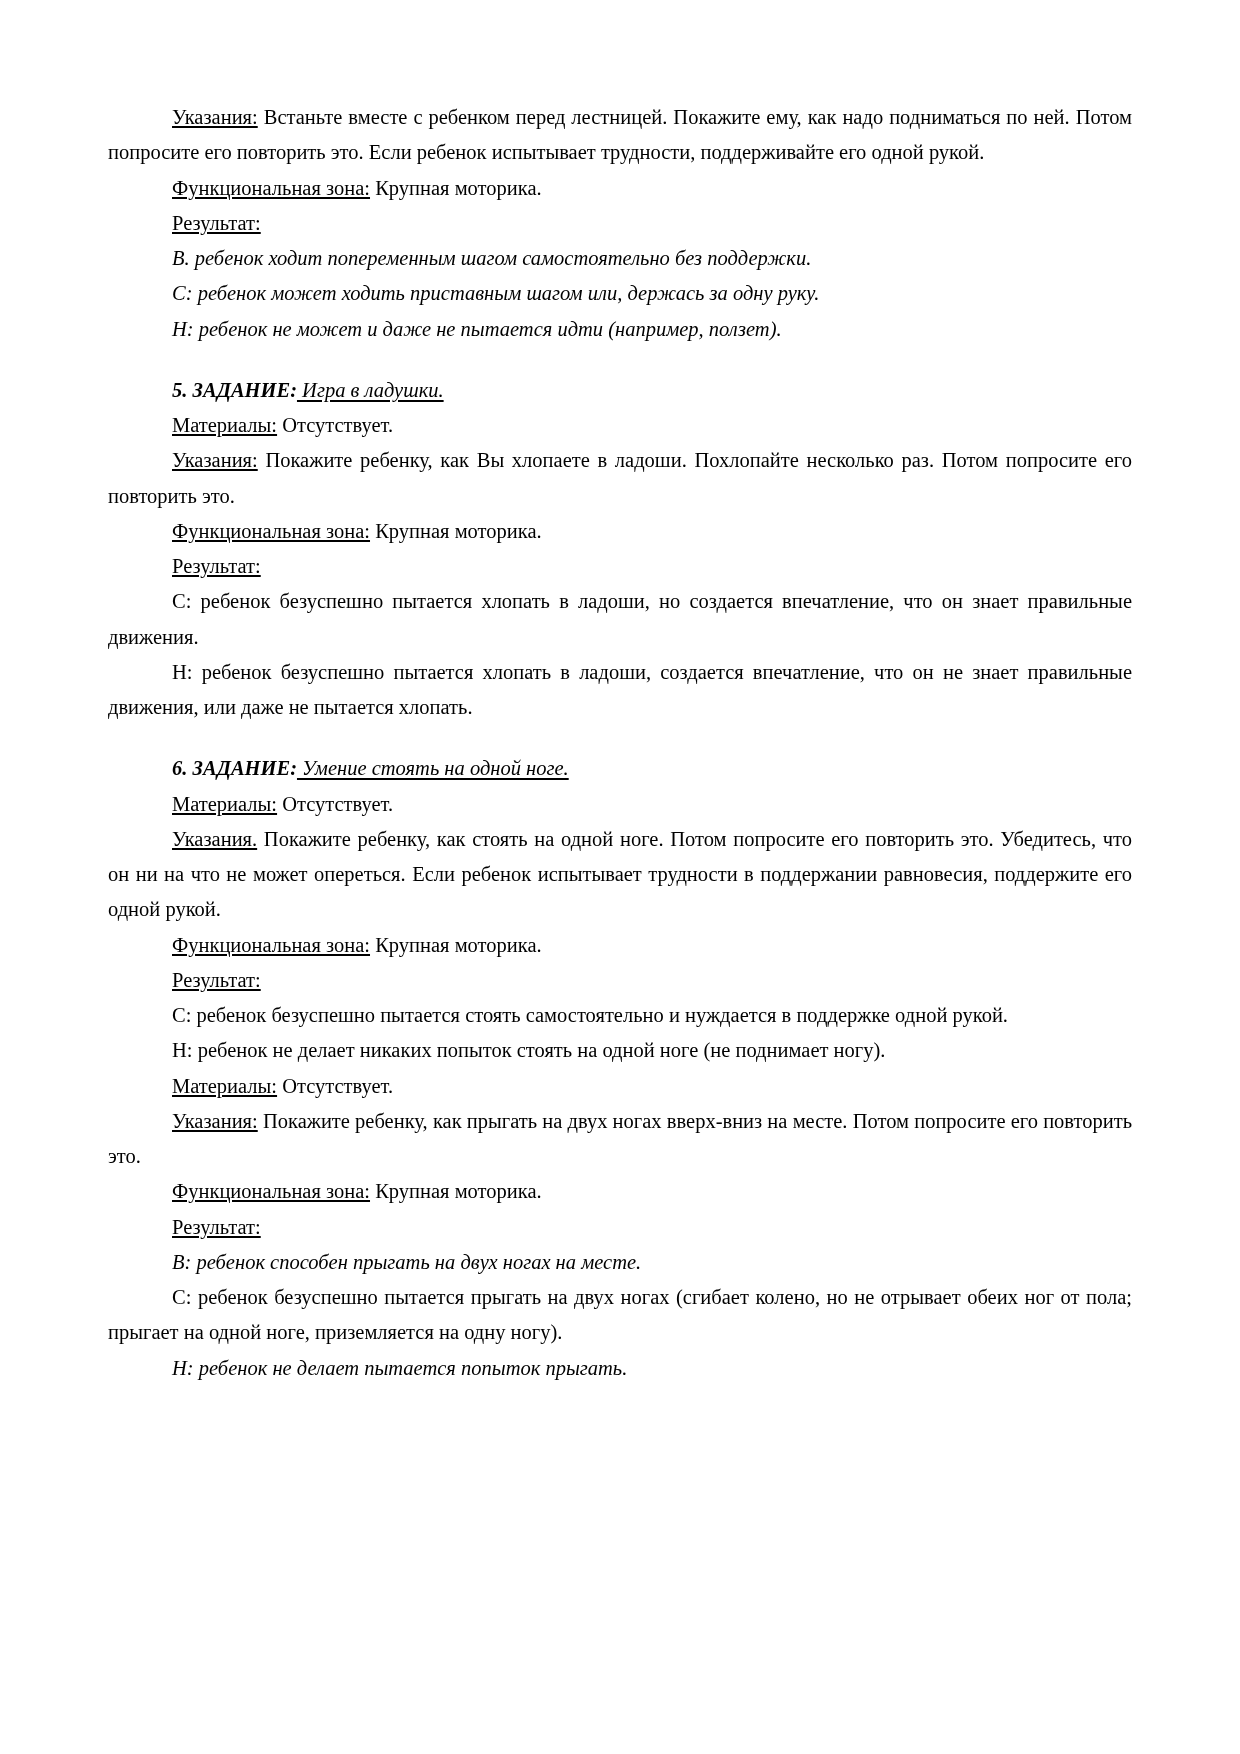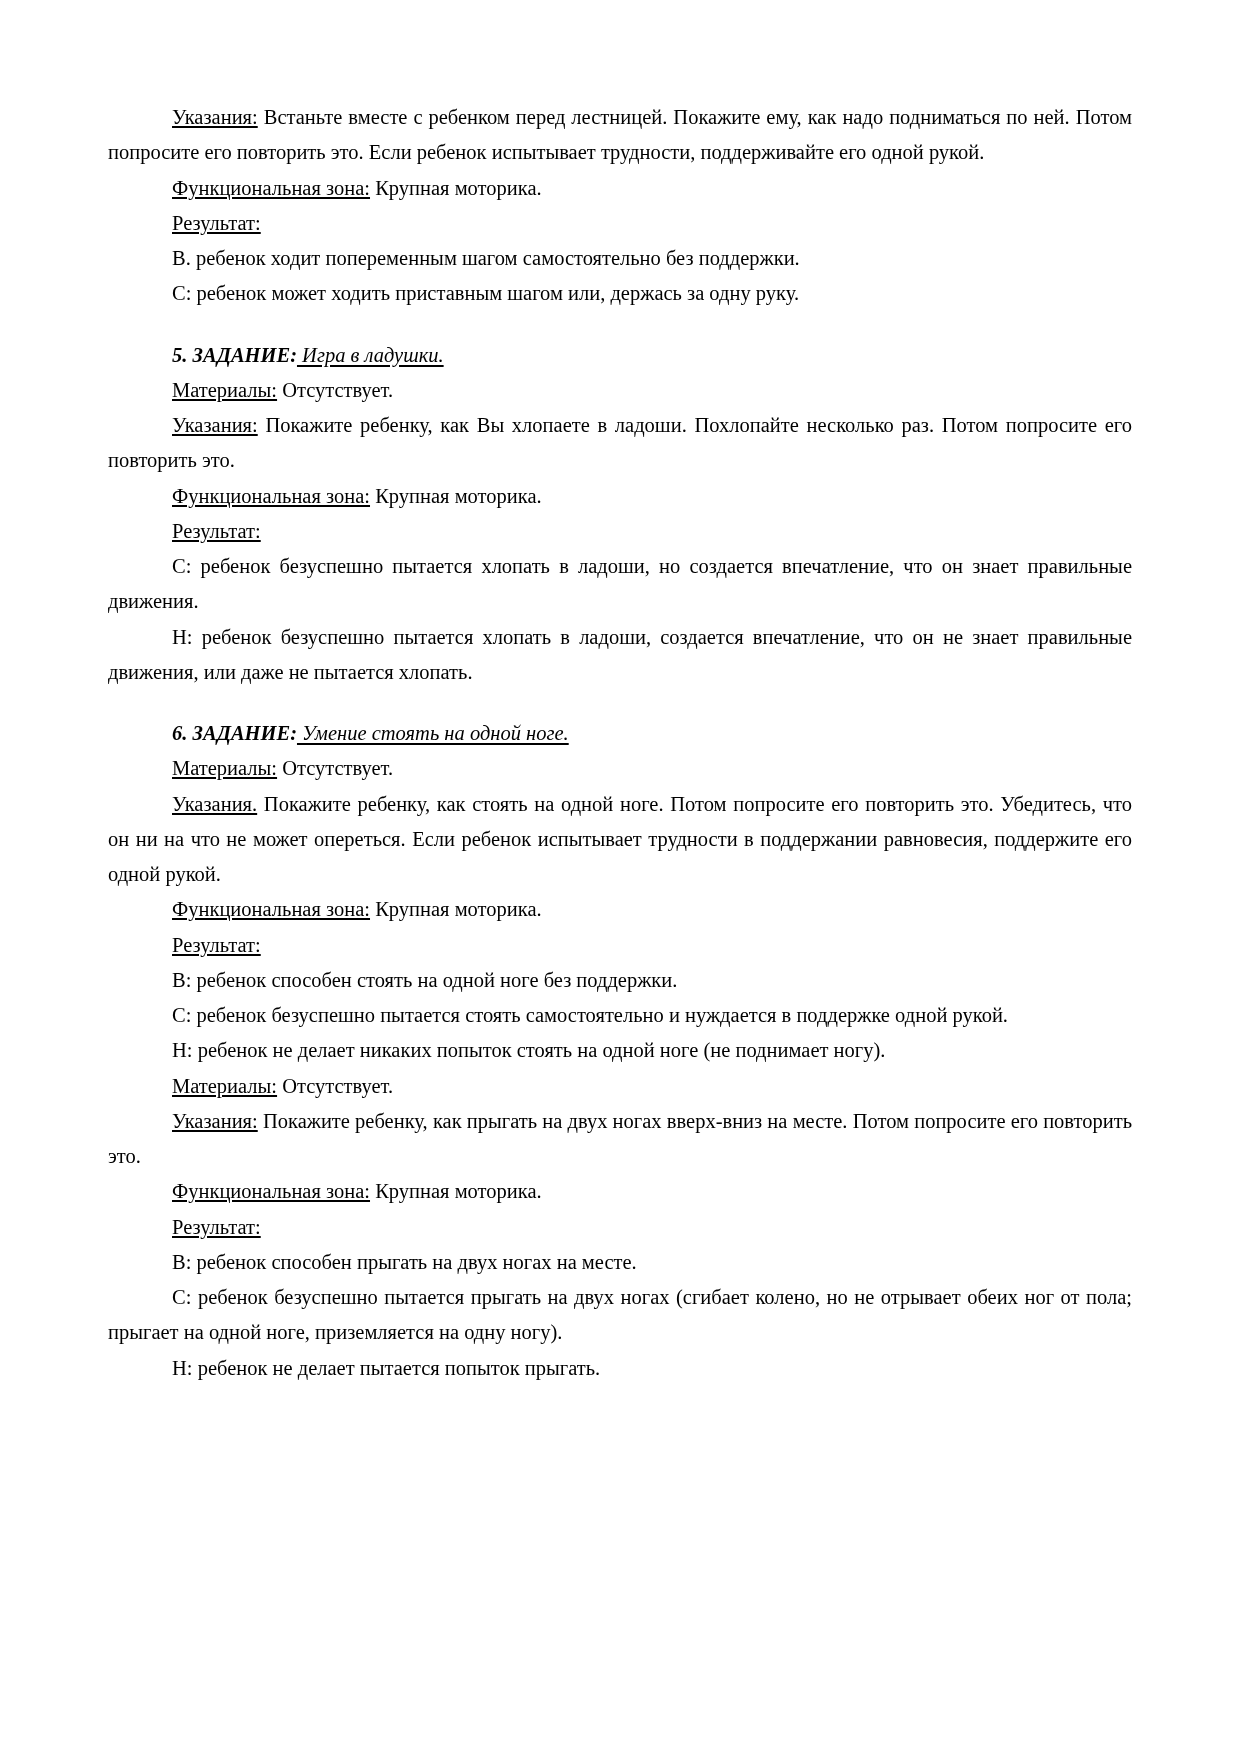--- a/index.html
+++ b/index.html
@@ -45,36 +45,38 @@
     text-decoration: underline;
     text-underline-offset: 3px;
   }
   .task-heading .task-num {
     font-weight: bold;
     font-style: italic;
     text-underline-offset: 3px;
   }
   .nojust {
     text-align: left;
+    font-style: italic;
   }
 </style>
 </head>
 <body>
 
 <div class="page">
   <div class="doc">
 
     <p class="indent"><span class="u">Указания:</span><span> Встаньте вместе с ребенком перед лестницей. Покажите ему, как надо подниматься по ней. Потом попросите его повторить это. Если ребенок испытывает трудности, поддерживайте его одной рукой.</span></p>
 
     <p class="indent"><span class="u">Функциональная зона:</span><span> Крупная моторика.</span></p>
 
     <p class="indent"><span class="u">Результат:</span><span></span></p>
 
     <p class="indent nojust">В. ребенок ходит попеременным шагом самостоятельно без поддержки.</p>
     <p class="indent nojust">С: ребенок может ходить приставным шагом или, держась за одну руку.</p>
+    <p class="indent nojust">Н: ребенок не может и даже не пытается идти (например, ползет).</p>
 
     <p class="task-heading"><span class="task-num">5. ЗАДАНИЕ:</span><span class="task-inner"> Игра в ладушки.</span></p>
 
     <p class="indent"><span class="u">Материалы:</span><span> Отсутствует.</span></p>
 
     <p class="indent"><span class="u">Указания:</span><span> Покажите ребенку, как Вы хлопаете в ладоши. Похлопайте несколько раз. Потом попросите его повторить это.</span></p>
 
     <p class="indent"><span class="u">Функциональная зона:</span><span> Крупная моторика.</span></p>
 
     <p class="indent"><span class="u">Результат:</span><span></span></p>
@@ -85,21 +87,20 @@
     <p class="task-heading"><span class="task-num">6. ЗАДАНИЕ:</span><span class="task-inner"> Умение стоять на одной ноге.</span></p>
 
     <p class="indent"><span class="u">Материалы:</span><span> Отсутствует.</span></p>
 
     <p class="indent"><span class="u">Указания.</span><span> Покажите ребенку, как стоять на одной ноге. Потом попросите его повторить это. Убедитесь, что он ни на что не может опереться. Если ребенок испытывает трудности в поддержании равновесия, поддержите его одной рукой.</span></p>
 
     <p class="indent"><span class="u">Функциональная зона:</span><span> Крупная моторика.</span></p>
 
     <p class="indent"><span class="u">Результат:</span><span></span></p>
 
-    <p class="indent nojust">В: ребенок способен стоять на одной ноге без поддержки.</p>
     <p class="indent">С: ребенок безуспешно пытается стоять самостоятельно и нуждается в поддержке одной рукой.</p>
     <p class="indent">Н: ребенок не делает никаких попыток стоять на одной ноге (не поднимает ногу).</p>
 
 
     <p class="indent"><span class="u">Материалы:</span><span> Отсутствует.</span></p>
 
     <p class="indent"><span class="u">Указания:</span><span> Покажите ребенку, как прыгать на двух ногах вверх-вниз на месте. Потом попросите его повторить это.</span></p>
 
     <p class="indent"><span class="u">Функциональная зона:</span><span> Крупная моторика.</span></p>
 

